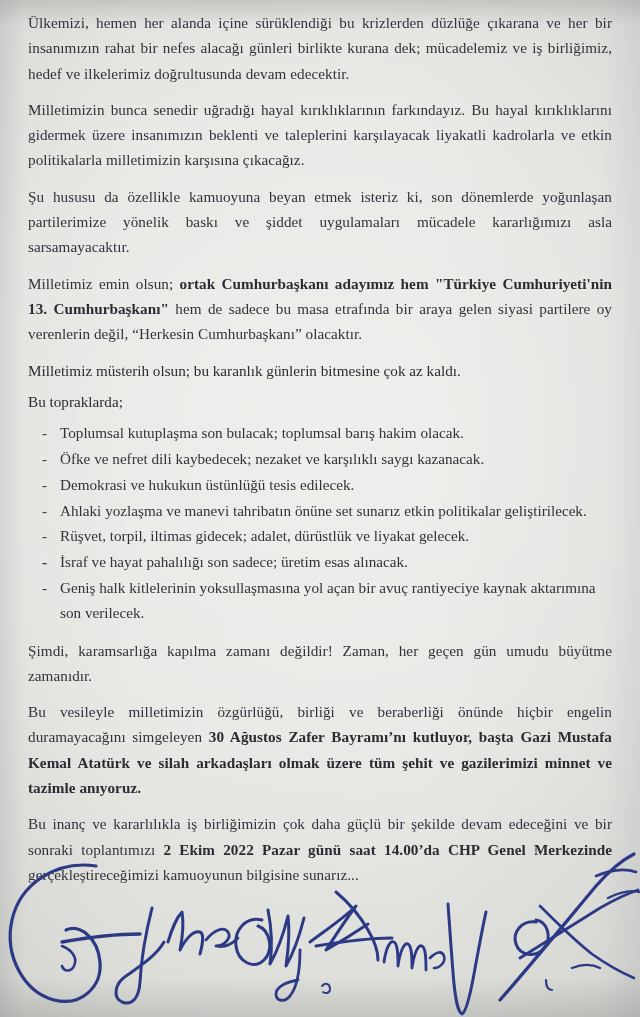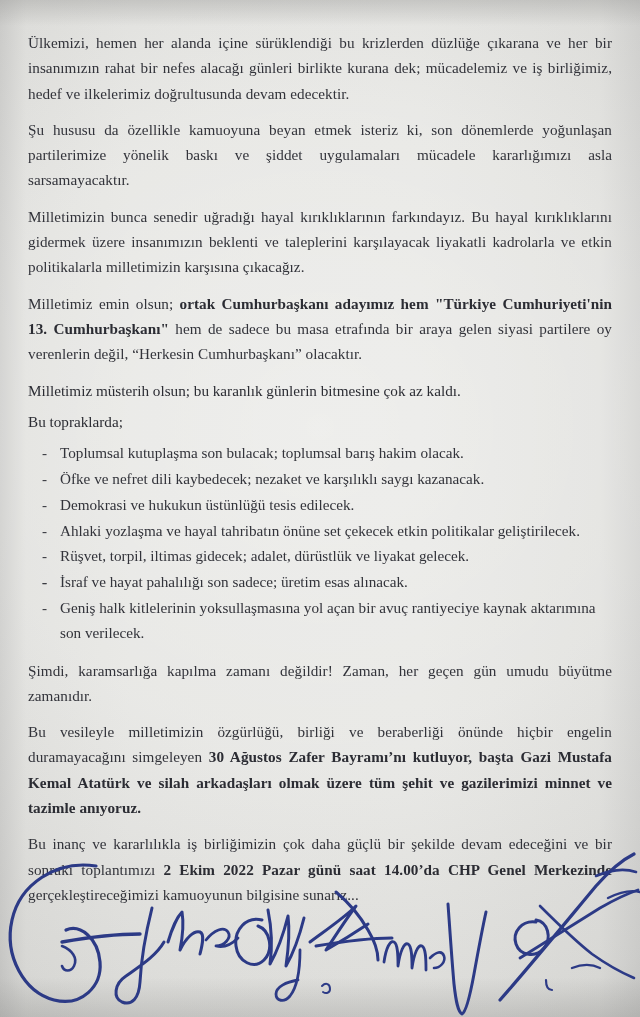--- a/index.html
+++ b/index.html
@@ -49,21 +49,21 @@
     position: absolute;
     left: 0; right: 0; bottom: 0;
     height: 40px;
     background: linear-gradient(to top, rgba(140,140,138,0.30), rgba(140,140,138,0));
     pointer-events: none;
   }
 
   .content {
     position: absolute;
     left: 28px;
-    top: 30px;
+    top: 10px;
     width: 584px;
   }
 
   p.para {
     margin: 0 0 11px 0;
     font-size: 15.2px;
     line-height: 25.3px;
     color: #32333a;
     text-align: justify;
     text-indent: 0;
@@ -124,40 +124,40 @@
   <div class="top-shade"></div>
   <div class="bottom-shade"></div>
 
   <div class="content">
 
     <p class="para">
       <span>Ülkemizi, hemen her alanda içine sürüklendiği bu krizlerden düzlüğe çıkarana ve her bir insanımızın rahat bir nefes alacağı günleri birlikte kurana dek; mücadelemiz ve iş birliğimiz, hedef ve ilkelerimiz doğrultusunda devam edecektir.</span>
     </p>
 
     <p class="para">
+      <span>Milletimizin bunca senedir uğradığı hayal kırıklıklarının farkındayız. Bu hayal kırıklıklarını gidermek üzere insanımızın beklenti ve taleplerini karşılayacak liyakatli kadrolarla ve etkin politikalarla milletimizin karşısına çıkacağız.</span>
+    </p>
+
+    <p class="para">
       <span>Şu hususu da özellikle kamuoyuna beyan etmek isteriz ki, son dönemlerde yoğunlaşan partilerimize yönelik baskı ve şiddet uygulamaları mücadele kararlığımızı asla sarsamayacaktır.</span>
-    </p>
-
-    <p class="para">
-      <span>Milletimizin bunca senedir uğradığı hayal kırıklıklarının farkındayız. Bu hayal kırıklıklarını gidermek üzere insanımızın beklenti ve taleplerini karşılayacak liyakatli kadrolarla ve etkin politikalarla milletimizin karşısına çıkacağız.</span>
     </p>
 
     <p class="para">
       <span>Milletimiz emin olsun; </span><b>ortak Cumhurbaşkanı adayımız hem "Türkiye Cumhuriyeti'nin 13. Cumhurbaşkanı"</b><span> hem de sadece bu masa etrafında bir araya gelen siyasi partilere oy verenlerin değil, “Herkesin Cumhurbaşkanı” olacaktır.</span>
     </p>
 
     <p class="heading">Milletimiz müsterih olsun; bu karanlık günlerin bitmesine çok az kaldı.</p>
 
     <p class="heading gap-top">Bu topraklarda;</p>
 
     <ul class="bullets">
       <li><span class="dash">-</span><span>Toplumsal kutuplaşma son bulacak; toplumsal barış hakim olacak.</span></li>
       <li><span class="dash">-</span><span>Öfke ve nefret dili kaybedecek; nezaket ve karşılıklı saygı kazanacak.</span></li>
       <li><span class="dash">-</span><span>Demokrasi ve hukukun üstünlüğü tesis edilecek.</span></li>
-      <li><span class="dash">-</span><span>Ahlaki yozlaşma ve hayal tahribatın önüne set çekecek etkin politikalar geliştirilecek.</span></li>
+      <li><span class="dash">-</span><span>Ahlaki yozlaşma ve manevi tahribatın önüne set sunarız etkin politikalar geliştirilecek.</span></li>
       <li><span class="dash">-</span><span>Rüşvet, torpil, iltimas gidecek; adalet, dürüstlük ve liyakat gelecek.</span></li>
       <li><span class="dash">-</span></li>
       <li><span class="dash">-</span><span>İsraf ve hayat pahalılığı son sadece; üretim esas alınacak.</span></li>
       <li><span class="dash">-</span><span>Geniş halk kitlelerinin yoksullaşmasına yol açan bir avuç rantiyeciye kaynak aktarımına son verilecek.</span></li>
     </ul>
 
     <p class="para">
       <span>Şimdi, karamsarlığa kapılma zamanı değildir! Zaman, her geçen gün umudu büyütme zamanıdır.</span>
     </p>
 

